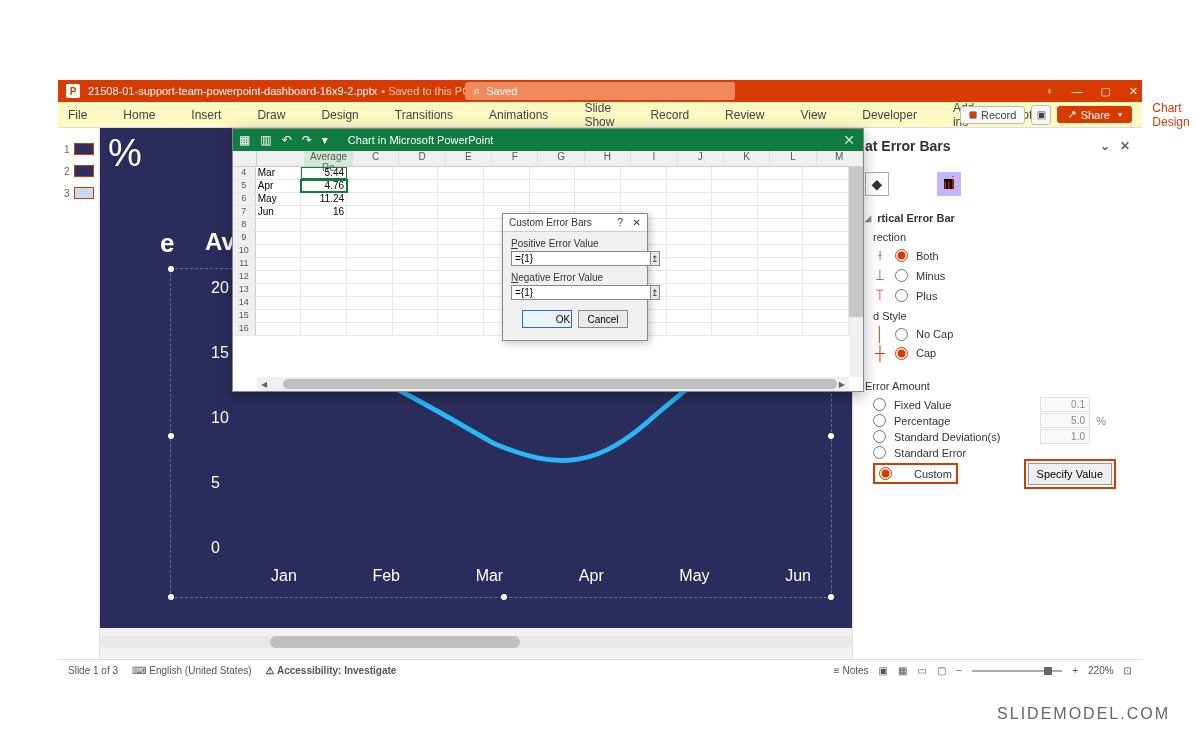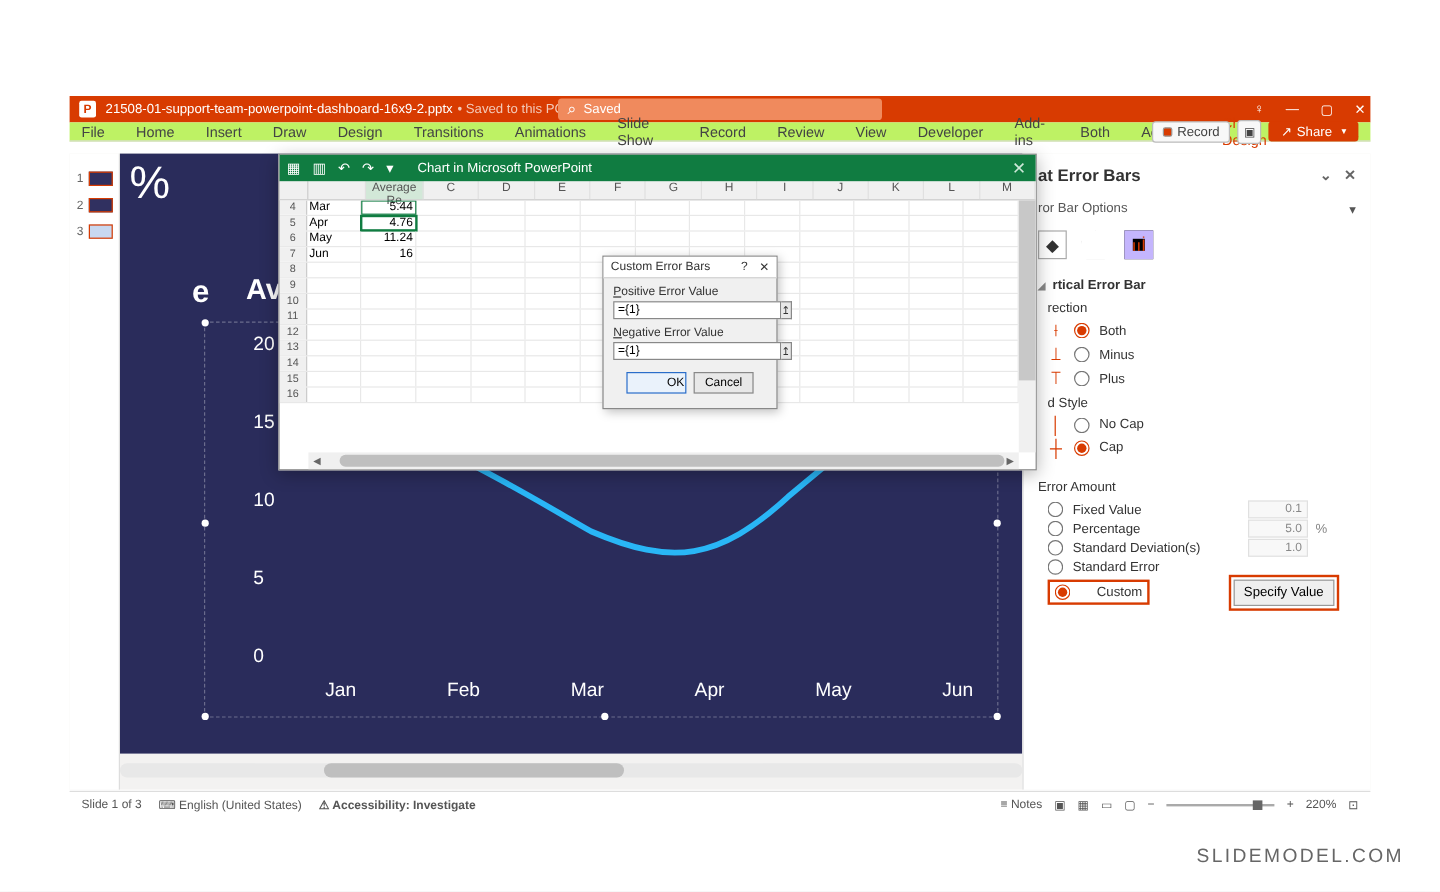--- a/index.html
+++ b/index.html
@@ -9,21 +9,21 @@
 
 .titlebar { position: absolute; left: 58px; top: 80px; right: 58px; height: 22px; background: #d83b01; display: flex; align-items: center; padding: 0 8px; color: #fff; font-size: 11px; }
 .titlebar .p-icon { width: 14px; height: 14px; background: #fff; color: #d83b01; display: inline-flex; align-items: center; justify-content: center; border-radius: 2px; font-weight: bold; font-size: 10px; margin-right: 8px; }
 .titlebar .fname { color: #fff; }
 .titlebar .saved { color: #f3c9b8; margin-left: 4px; }
 .titlebar .saved::after { content: " ▾"; font-size: 8px; }
 .titlebar .search { position: absolute; left: 50%; transform: translateX(-50%); width: 270px; height: 18px; background: #f08a5d; border-radius: 3px; display: flex; align-items: center; padding: 0 8px; font-size: 11px; color: #fff; }
 .titlebar .search::before { content: "⌕"; margin-right: 6px; font-size: 13px; }
 .titlebar .win-controls { position: absolute; right: 4px; display: flex; gap: 18px; font-size: 11px; }
 
-.ribbon-row { position: absolute; left: 58px; top: 102px; right: 58px; height: 16px; background: #bef264; border-bottom: 1px solid #ddd; display: flex; align-items: center; padding: 0 10px; font-size: 12px; color: #444; gap: 26px; }
+.ribbon-row { position: absolute; left: 58px; top: 102px; right: 58px; height: 26px; background: #fef9c3; border-bottom: 1px solid #ddd; display: flex; align-items: center; padding: 0 10px; font-size: 12px; color: #444; gap: 36px; }
 .ribbon-row .tab { cursor: pointer; }
 .ribbon-row .tab.accent { color: #d83b01; }
 .ribbon-row .right-controls { position: absolute; right: 10px; display: flex; gap: 6px; align-items: center; }
 .rec-btn { border: 1px solid #bbb; border-radius: 3px; padding: 2px 8px; font-size: 11px; background: #f8f8f8; display: flex; align-items: center; gap: 4px; }
 .rec-btn .dot { width: 8px; height: 8px; background: #d83b01; border: 1px solid #999; border-radius: 2px; }
 .micro-btn { border: 1px solid #bbb; border-radius: 3px; width: 20px; height: 20px; display: flex; align-items: center; justify-content: center; background: #f8f8f8; font-size: 10px; }
 .share-btn { background: #d83b01; color: #fff; border-radius: 3px; padding: 2px 10px; font-size: 11px; display: flex; align-items: center; gap: 4px; }
 .share-btn::after { content: "▾"; font-size: 8px; margin-left: 4px; }
 
 .stage { position: absolute; left: 58px; top: 128px; right: 58px; bottom: 85px; background: #f3f2f1; }
@@ -222,21 +222,20 @@
       </div>
 
     <div class="format-pane">
       <div class="fp-title">
         <span>at Error Bars</span>
         <span class="ctl">
             <span>⌄</span>
             <span>✕</span>
           </span>
       </div>
-      <div class="fp-sub">ror Bar Options</div>
       <div class="fp-icons">
         <span class="fp-icon">◆</span>
         <span class="fp-icon pent"></span>
         <span class="fp-icon bars">ııİ</span>
       </div>
       <div class="fp-section">
         <div class="h">rtical Error Bar</div>
         <div style="padding-left:8px;margin-bottom:4px">rection</div>
         <div class="fp-row">
             <span class="eb-icon">⟊</span>

